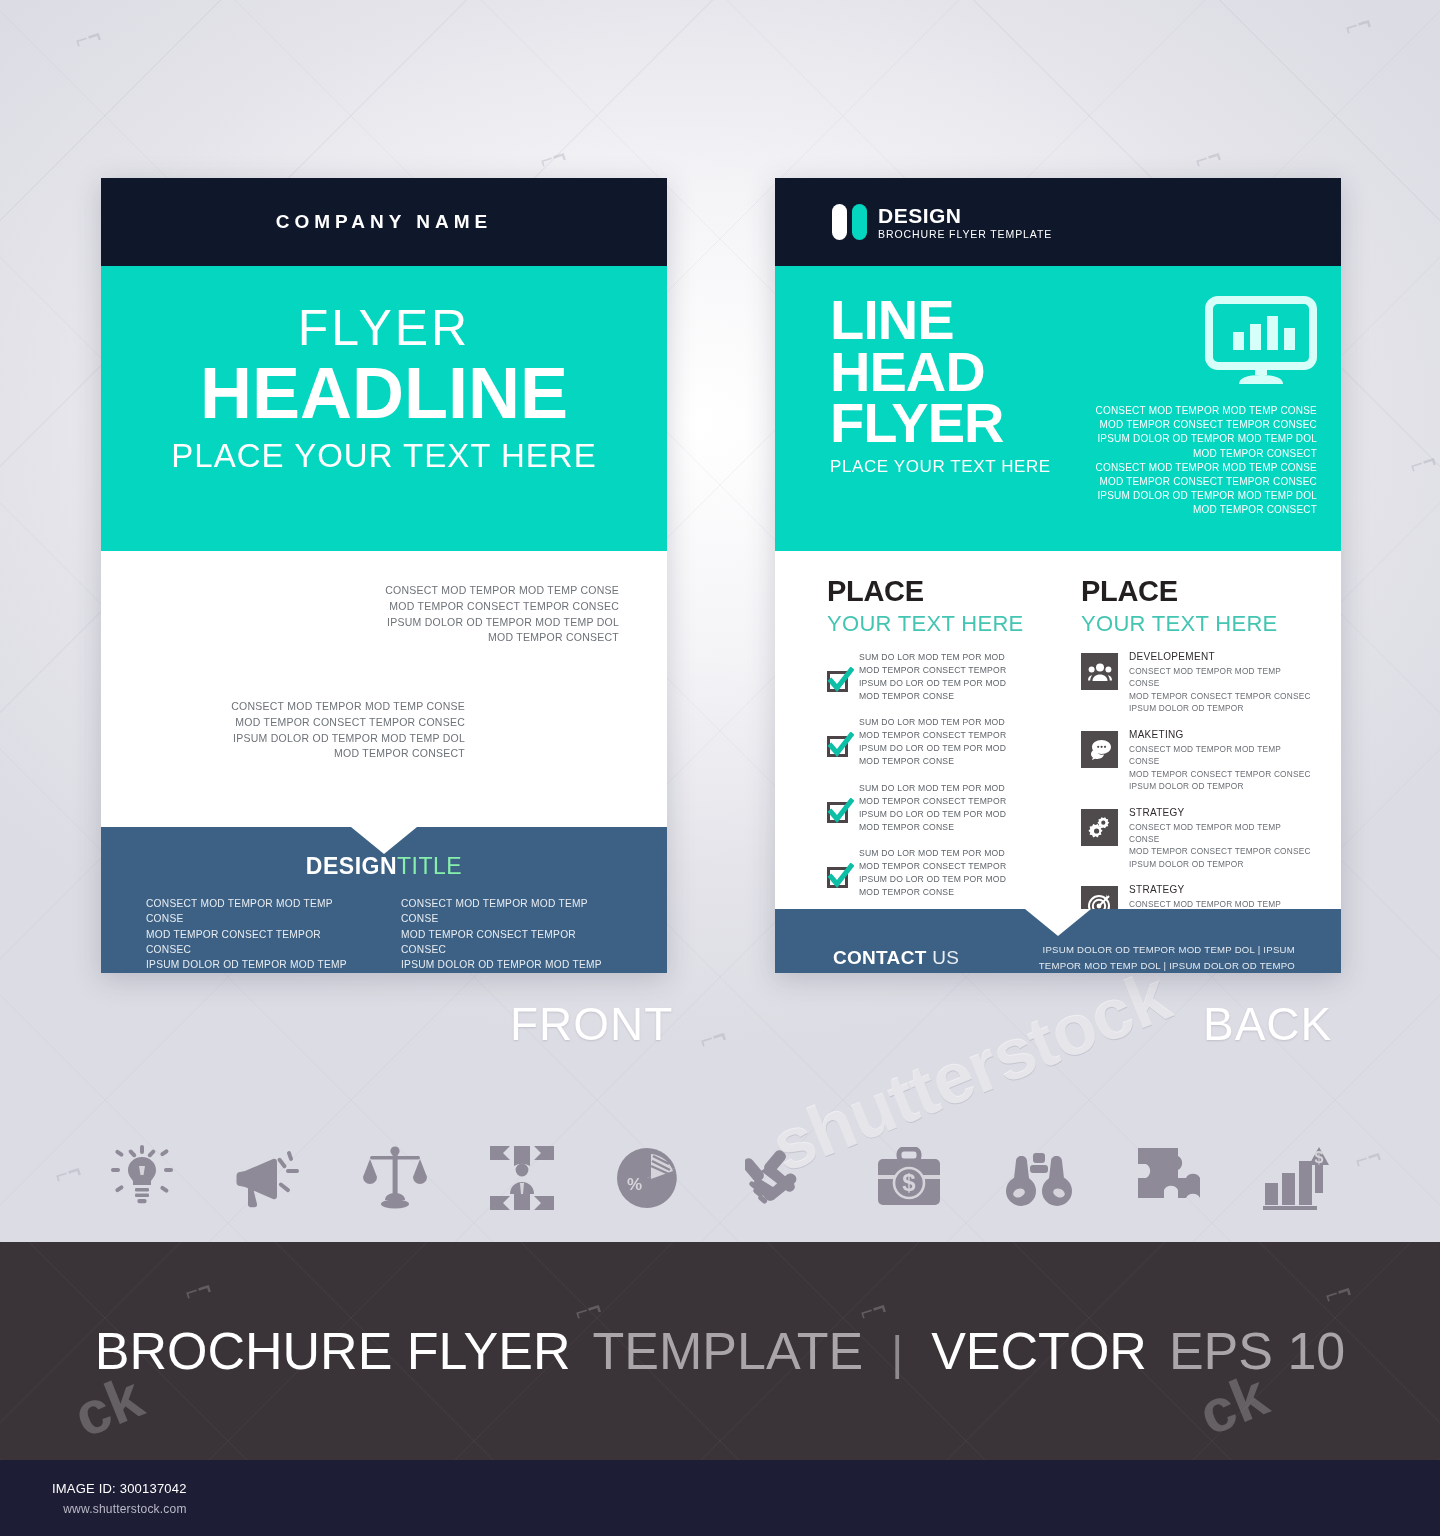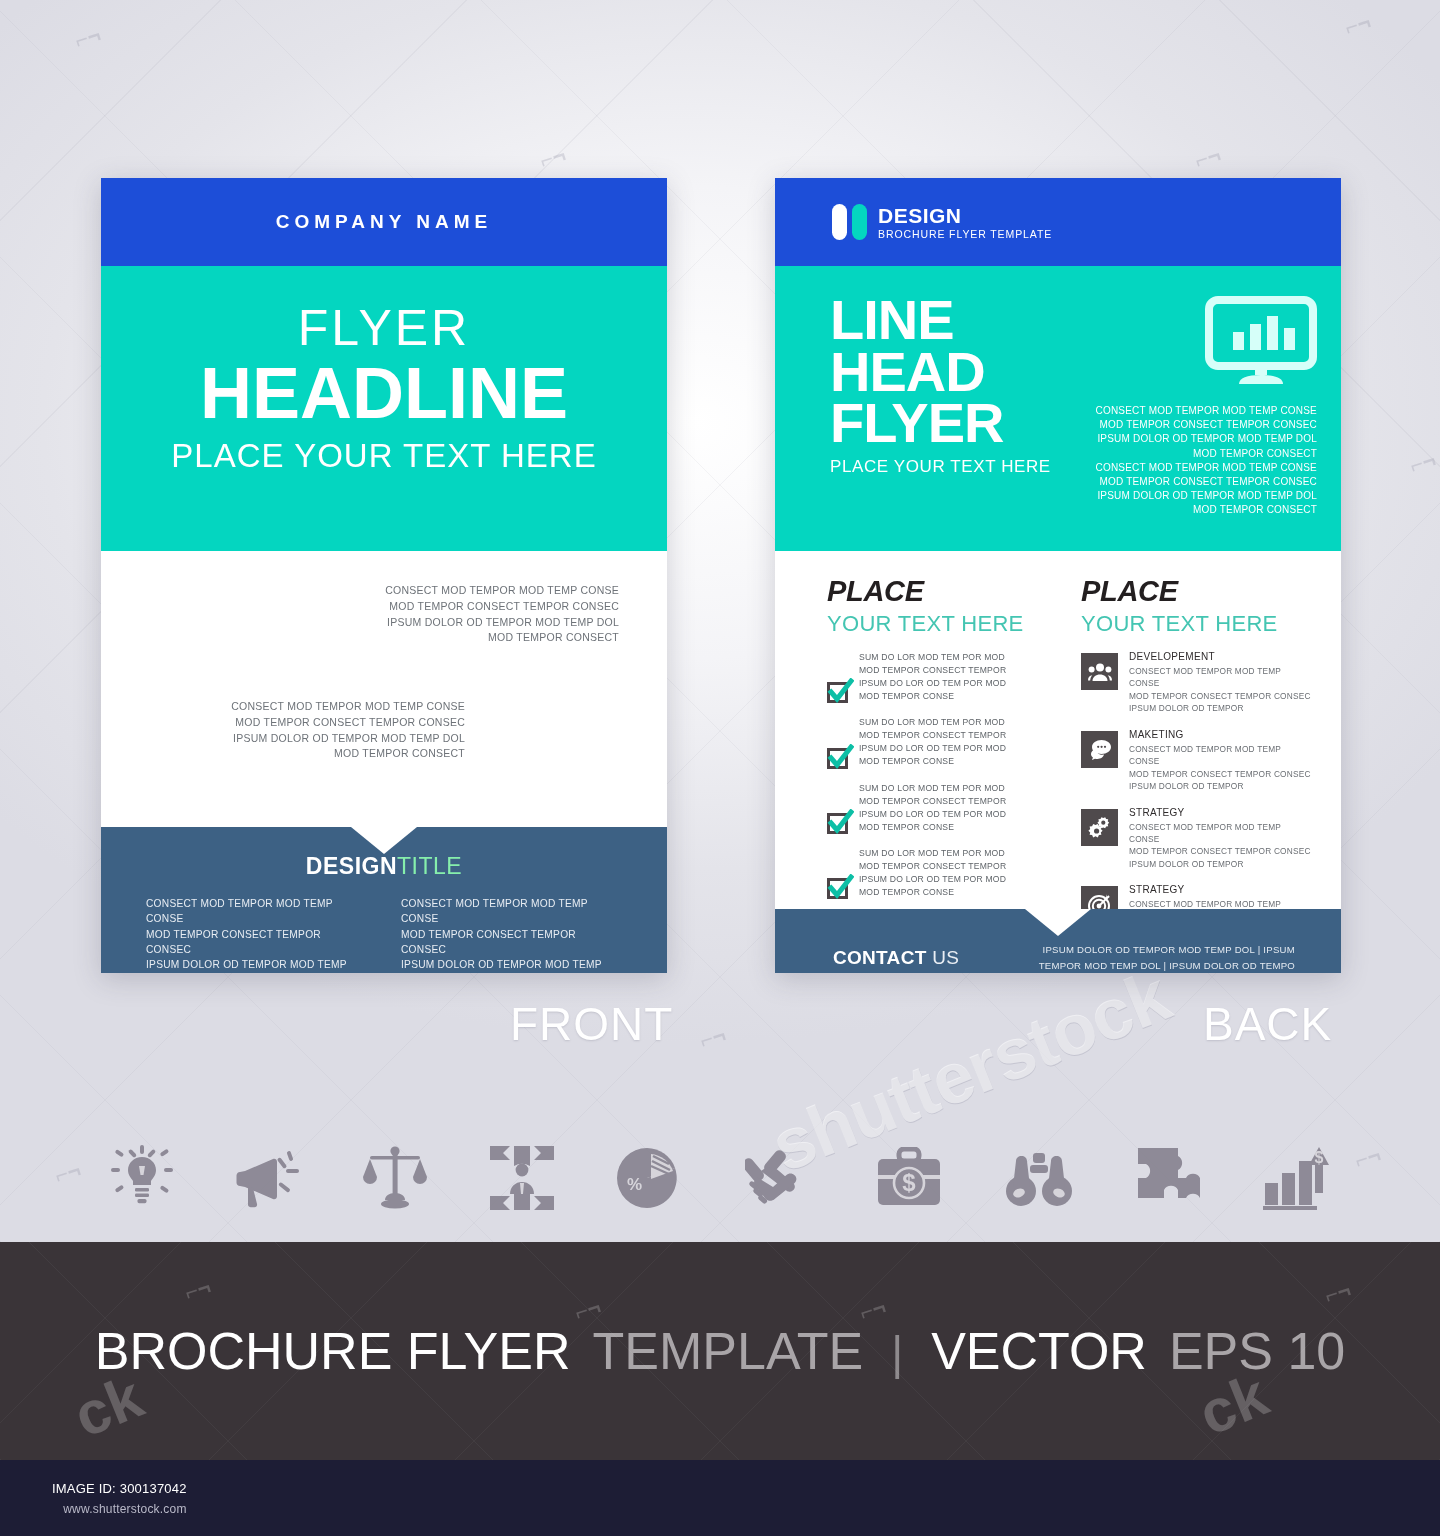--- a/index.html
+++ b/index.html
@@ -56,21 +56,21 @@
     box-shadow: 0 6px 26px rgba(60,60,80,.22);
     overflow: hidden;
   }
   #flyer-front { left: 101px; top: 178px; }
   #flyer-back  { left: 775px; top: 178px; }
 
   
   .topbar {
     position: relative;
     height: 88px;
-    background: #1d4ed8;
+    background: #0f172a;
     display: flex; align-items: center;
   }
   .topbar::after {
     content: "";
     position: absolute; left: 50%; top: 100%;
     transform: translateX(-50%);
     width: 0; height: 0;
     border-left: 30px solid transparent;
     border-right: 30px solid transparent;
     border-top: 25px solid #3a3438;
@@ -184,25 +184,25 @@
     padding: 0 46px 0 58px;
   }
   .contact-title { font-size: 19px; font-weight: 700; letter-spacing: .3px; }
   .contact-title .w { color: #ffffff; }
   .contact-title .t { color: #e9eef4; font-weight: 300; }
   .contact-lines { color: #e4eaf1; font-size: 9.6px; line-height: 1.7; text-align: right; letter-spacing: .25px; }
 
   
   .mid-back { height: 358px; display: flex; padding: 26px 30px 0 52px; gap: 24px; }
   .col { flex: 1; }
-  .col-title { font-size: 29px; font-weight: 700; color: #231f20; line-height: 1; letter-spacing: -.3px; font-style: italic; }
+  .col-title { font-size: 29px; font-weight: 700; color: #231f20; line-height: 1; letter-spacing: -.3px; }
   .col-sub { font-size: 22px; font-weight: 300; color: #44c5b2; line-height: 1; margin-top: 7px; letter-spacing: .3px; }
   .col-list { margin-top: 16px; }
 
-  .check-row { display: flex; gap: 11px; margin-bottom: 13px; align-items: flex-end; }
+  .check-row { display: flex; gap: 11px; margin-bottom: 13px; align-items: center; }
   .check-box {
     flex: 0 0 auto; width: 21px; height: 21px; margin-top: 9px;
     border: 3px solid #4c4447; background: #ffffff;
     position: relative;
   }
   .check-box svg { position: absolute; left: -3px; top: -7px; }
   .check-text { font-size: 8.6px; line-height: 1.52; color: #5f6469; letter-spacing: .2px; }
 
   .svc-row { display: flex; gap: 11px; margin-bottom: 14px; align-items: flex-start; }
   .svc-icon {

